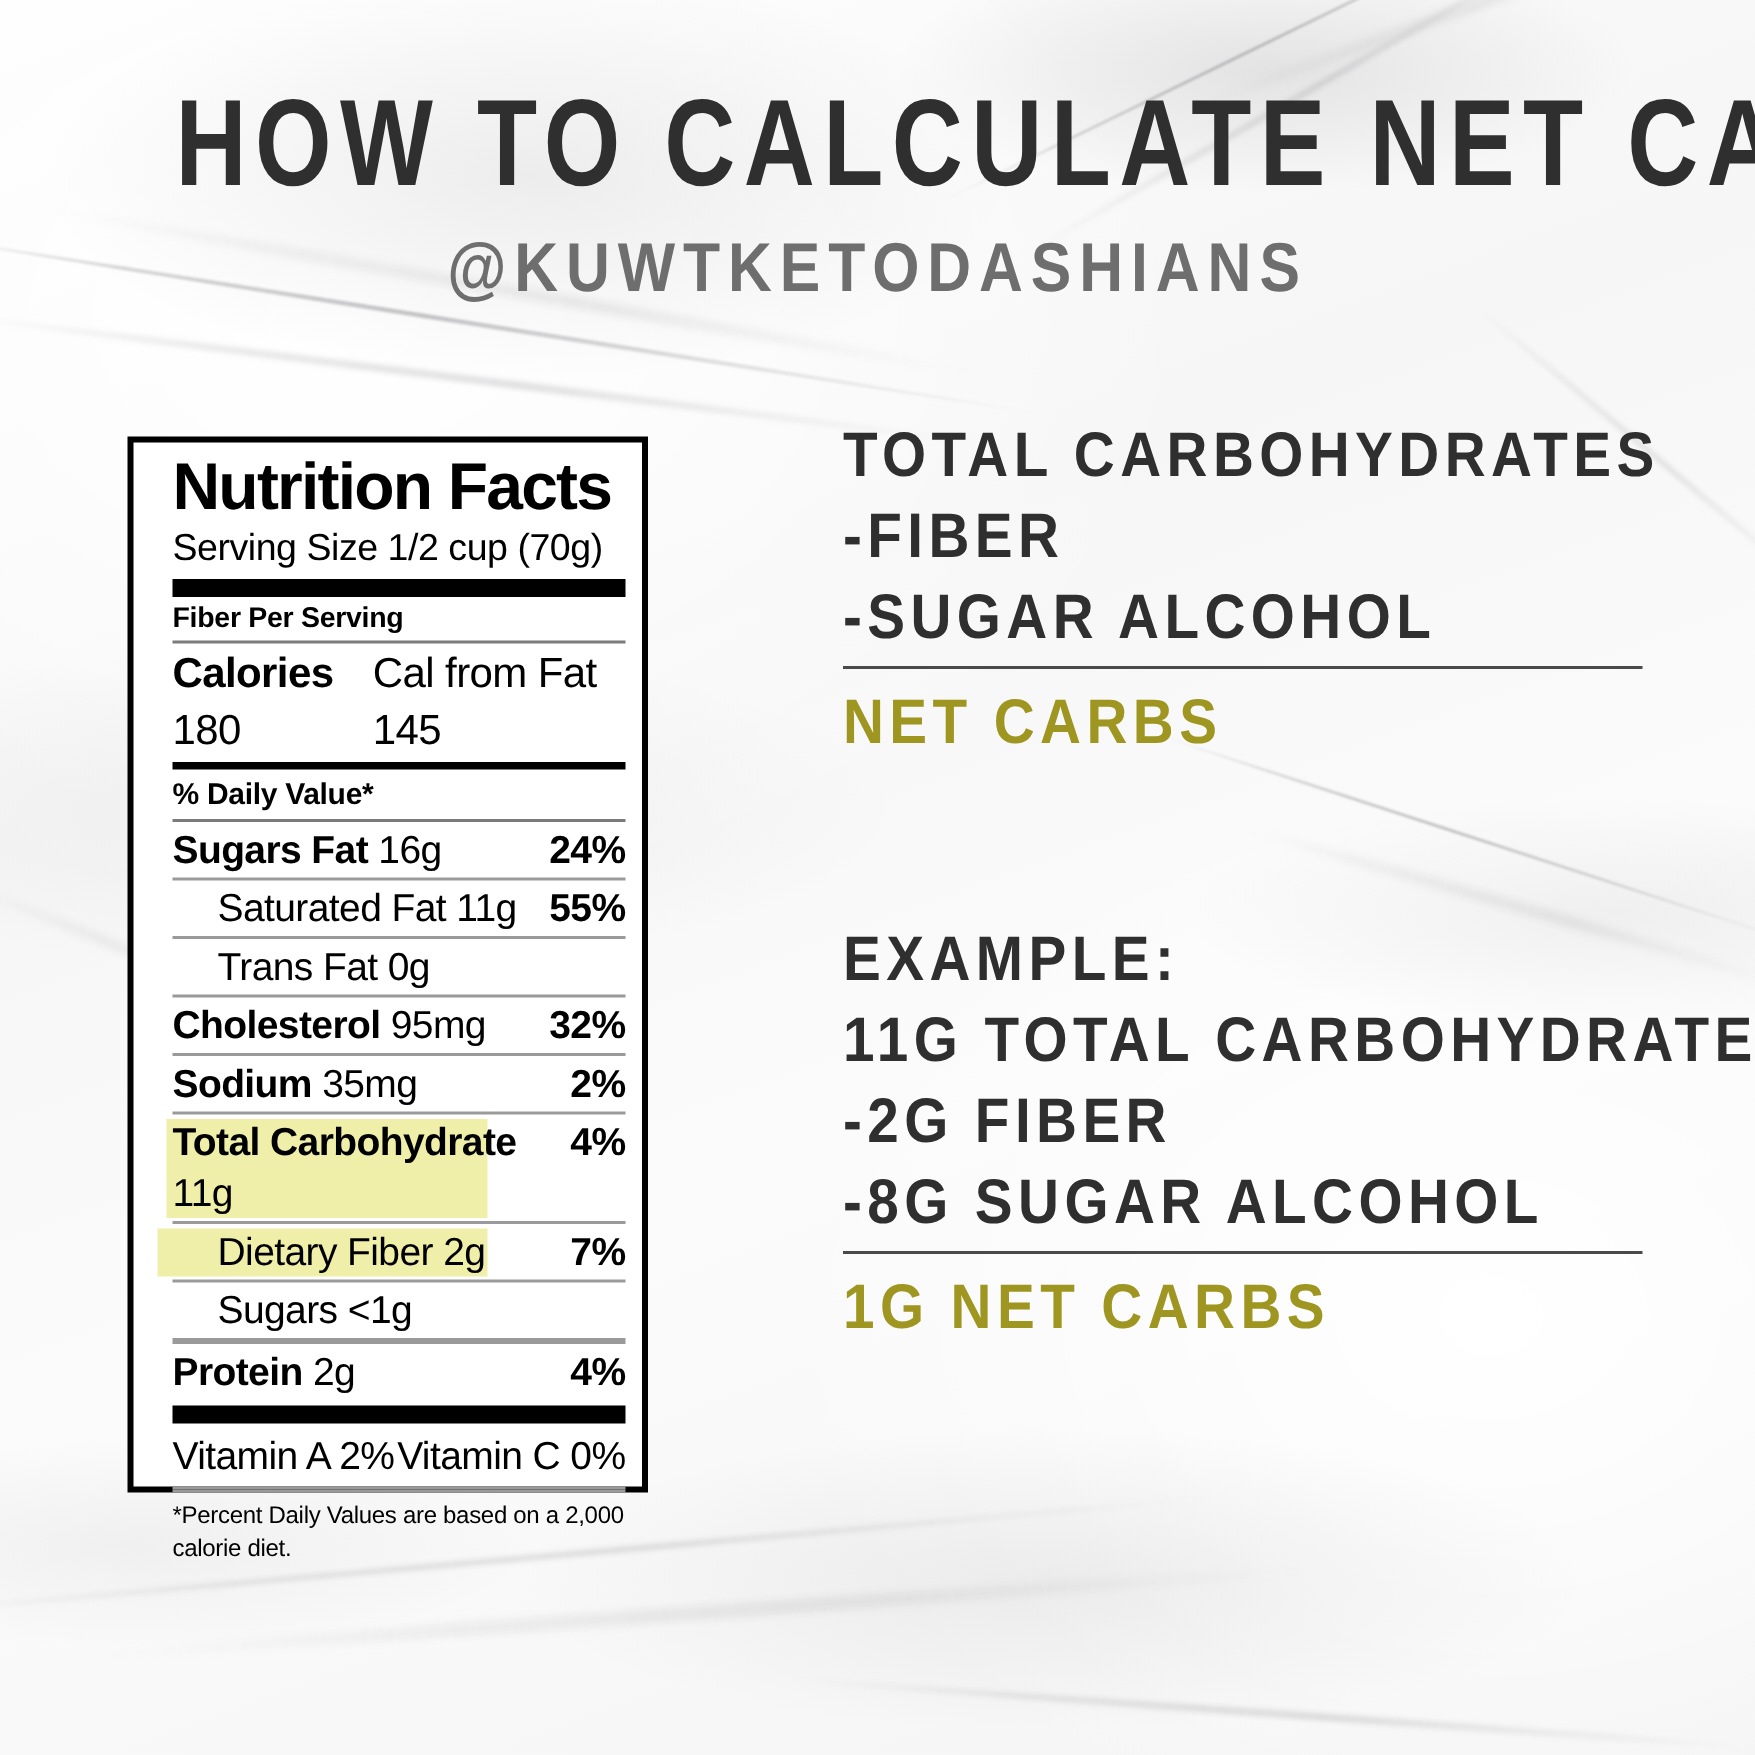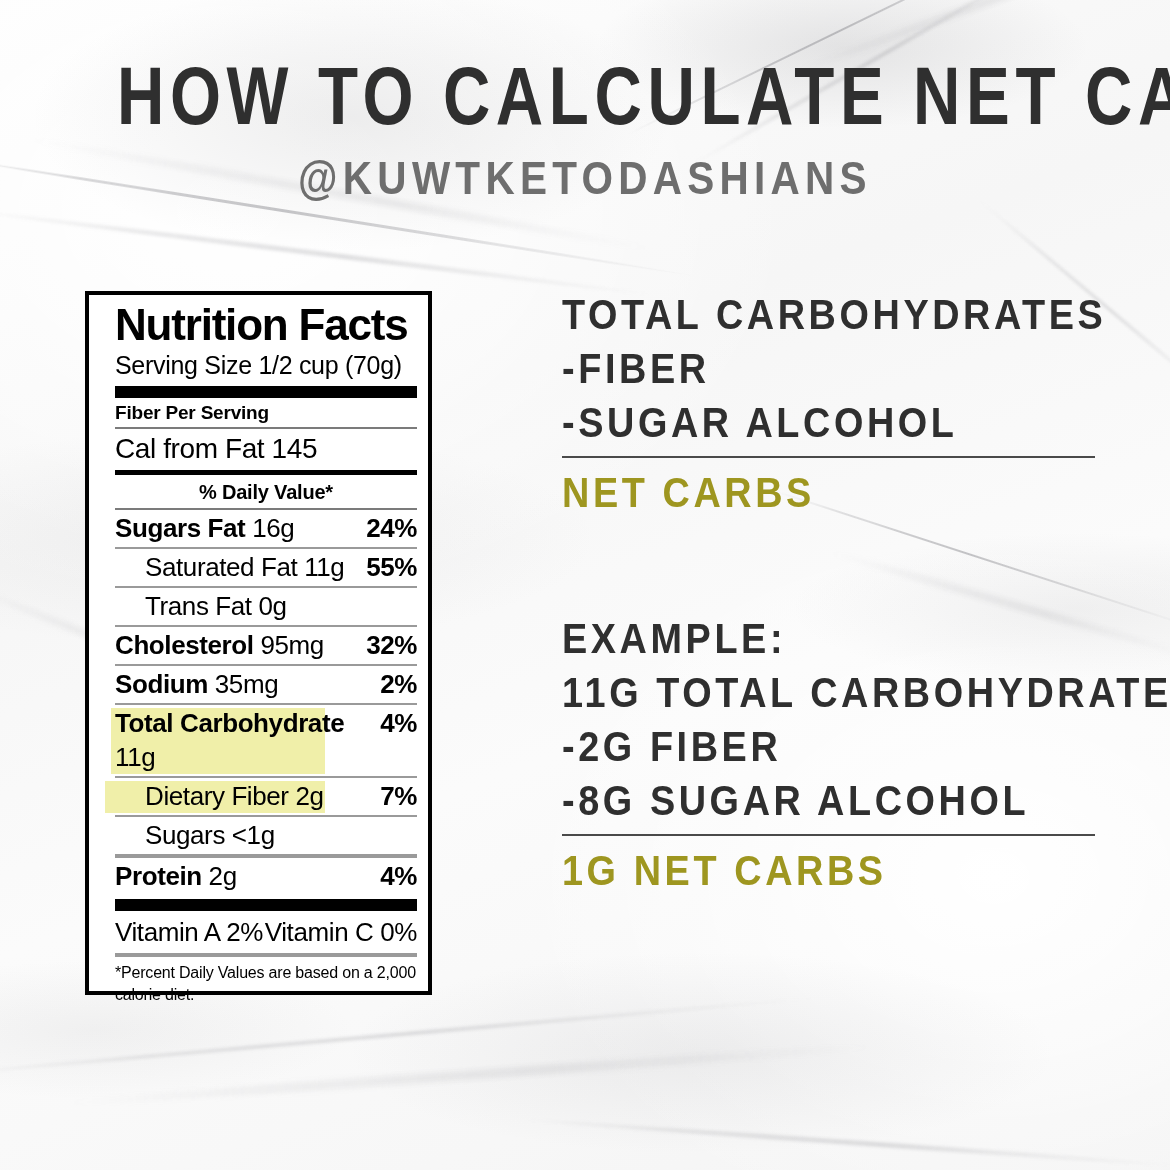--- a/index.html
+++ b/index.html
@@ -151,21 +151,21 @@
     line-height: 34px;
     padding: 1px 0 2px 0;
     position: relative;
     letter-spacing: -0.4px;
   }
   .nf-row.cal { font-size: 28px; line-height: 38px; }
   .nf-row .lbl b { font-weight: bold; }
   .nf-row .val { font-weight: bold; }
   .nf-indent .lbl { padding-left: 30px; }
   .nf-dv {
-    text-align: center;
+    text-align: left;
     font-size: 20px;
     font-weight: bold;
     line-height: 28px;
     padding: 3px 0 2px 0;
     letter-spacing: -0.2px;
   }
   
   .hl { position: relative; }
   .hl::before {
     content: "";
@@ -255,20 +255,21 @@
     <div class="nf-title">Nutrition Facts</div>
 
     <div class="nf-serving">Serving Size 1/2 cup (70g)</div>
 
     <div class="rule-thick"></div>
 
     <div class="nf-amount">Fiber Per Serving</div>
     <div class="rule-thin"></div>
 
     <div class="nf-row cal">
+      <span class="lbl"><b>Calories</b> <span>180</span></span>
       <span>Cal from Fat 145</span>
     </div>
 
     <div class="rule-med"></div>
 
     <div class="nf-dv">% Daily Value*</div>
     <div class="rule-thin"></div>
 
     <div class="nf-row">
       <span class="lbl"><b>Sugars Fat</b><span> 16g</span></span>
@@ -331,21 +332,21 @@
       <span>Vitamin A 2%</span>
       <span>Vitamin C 0%</span>
     </div>
     <div class="rule-hair"></div>
 
     <div class="rule-hair"></div>
 
     <div class="nf-foot">*Percent Daily Values are based on a 2,000 calorie diet.</div>
   </div>
 
-  <div class="rcol formula-block" style="top:288px;">
+  <div class="rcol formula-block" style="top:276px;">
     <div class="rline">TOTAL CARBOHYDRATES</div>
     <div class="rline">-FIBER</div>
     <div class="rline">-SUGAR ALCOHOL</div>
     <div class="rdivider"></div>
     <div class="rline result">NET CARBS</div>
   </div>
 
   <div class="rcol example-block" style="top:612px;">
     <div class="rline">EXAMPLE:</div>
     <div class="rline">11G TOTAL CARBOHYDRATES</div>

